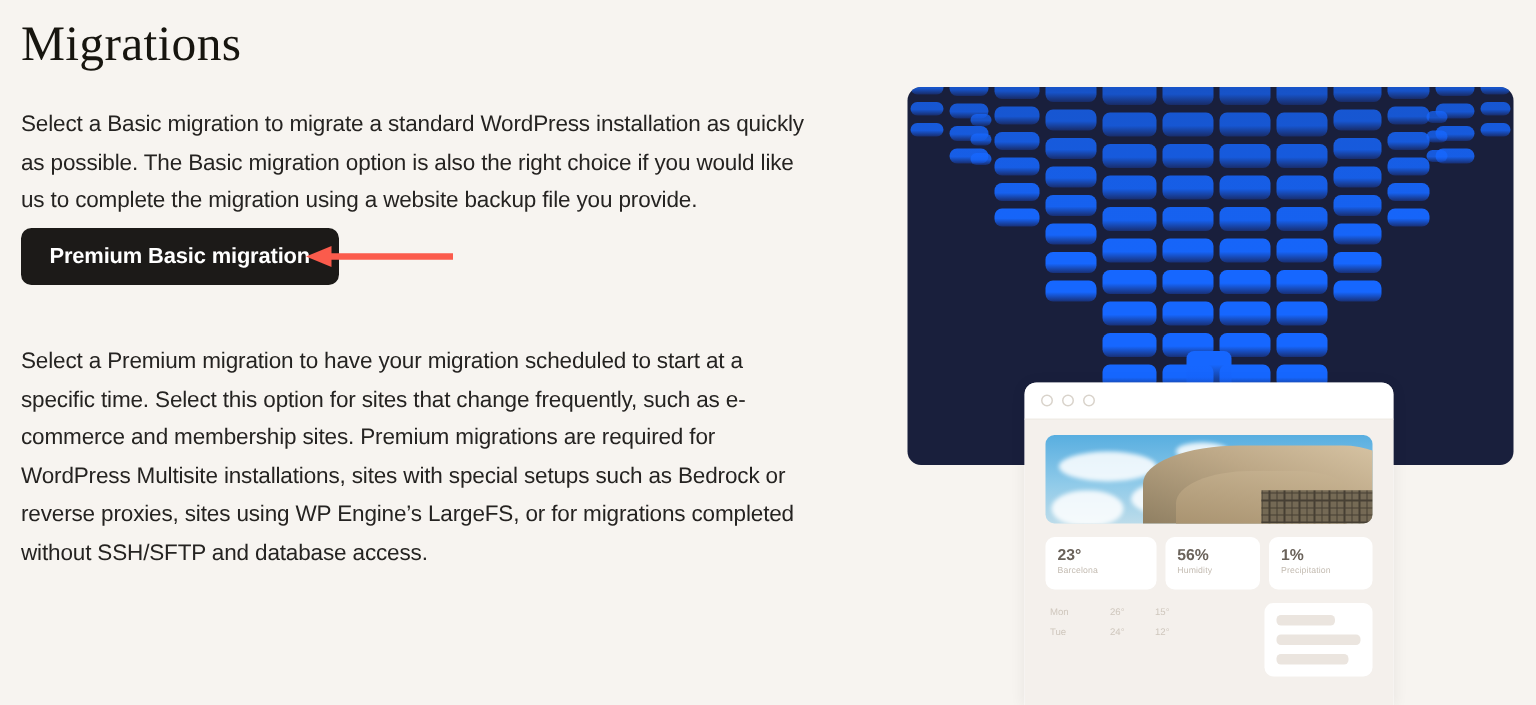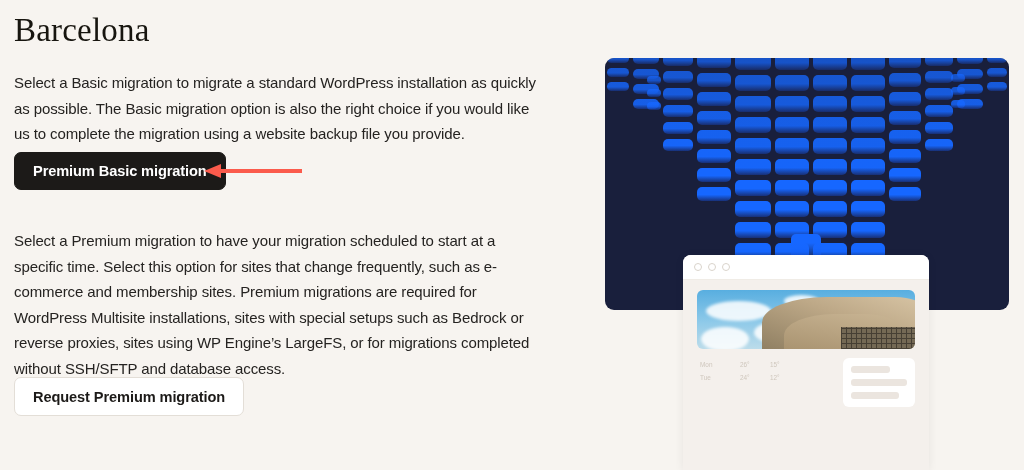--- a/index.html
+++ b/index.html
@@ -248,29 +248,28 @@
   }
   .sk-bar.short { width: 70%; margin-bottom: 6px; }
   .sk-bar.long  { width: 100%; margin-bottom: 6px; }
   .sk-bar.mid   { width: 86%; }
 </style>
 </head>
 <body>
 
 <div class="left-col">
 
-  <h1 class="page-title">Barcelona</h1>
+  <h1 class="page-title">Migrations</h1>
 
   <p class="body-copy para-basic">Select a Basic migration to migrate a standard WordPress installation as quickly as possible. The Basic migration option is also the right choice if you would like us to complete the migration using a website backup file you provide.</p>
 
   <div class="btn btn-dark">Premium Basic migration</div>
 
   <p class="body-copy para-premium">Select a Premium migration to have your migration scheduled to start at a specific time. Select this option for sites that change frequently, such as e-commerce and membership sites. Premium migrations are required for WordPress Multisite installations, sites with special setups such as Bedrock or reverse proxies, sites using WP Engine’s LargeFS, or for migrations completed without SSH/SFTP and database access.</p>
 
-  <div class="btn btn-light">Request Premium migration</div>
 </div>
 
 <div class="arrow-annotation">
   <svg width="98" height="16" viewBox="0 0 98 16">
     <line x1="16" y1="8" x2="98" y2="8" stroke="#fb5b4c" stroke-width="4.2"></line>
     <polygon points="0,8 17,1 17,15" fill="#fb5b4c"></polygon>
   </svg>
 </div>
 
 <div class="illustration">
@@ -381,20 +380,34 @@
     <div class="hero-photo">
       <span class="cloud" style="left:4%;top:18%;width:30%;height:34%"></span>
       <span class="cloud" style="left:26%;top:52%;width:26%;height:40%"></span>
       <span class="cloud" style="left:2%;top:62%;width:22%;height:42%"></span>
       <span class="cloud" style="left:40%;top:8%;width:16%;height:20%"></span>
       <span class="building"></span>
       <span class="building2"></span>
       <span class="grill"></span>
     </div>
 
+    <div class="stat-row">
+      <div class="stat-card c0">
+        <div class="stat-value">23°</div>
+        <div class="stat-label">Barcelona</div>
+      </div>
+      <div class="stat-card c1">
+        <div class="stat-value">56%</div>
+        <div class="stat-label">Humidity</div>
+      </div>
+      <div class="stat-card c2">
+        <div class="stat-value">1%</div>
+        <div class="stat-label">Precipitation</div>
+      </div>
+    </div>
 
     <div class="forecast-area">
       <div class="forecast-list">
         <div class="forecast-row">
           <span class="fc-day">Mon</span>
           <span class="fc-hi">26°</span>
           <span class="fc-lo">15°</span>
         </div>
         <div class="forecast-row">
           <span class="fc-day">Tue</span>

